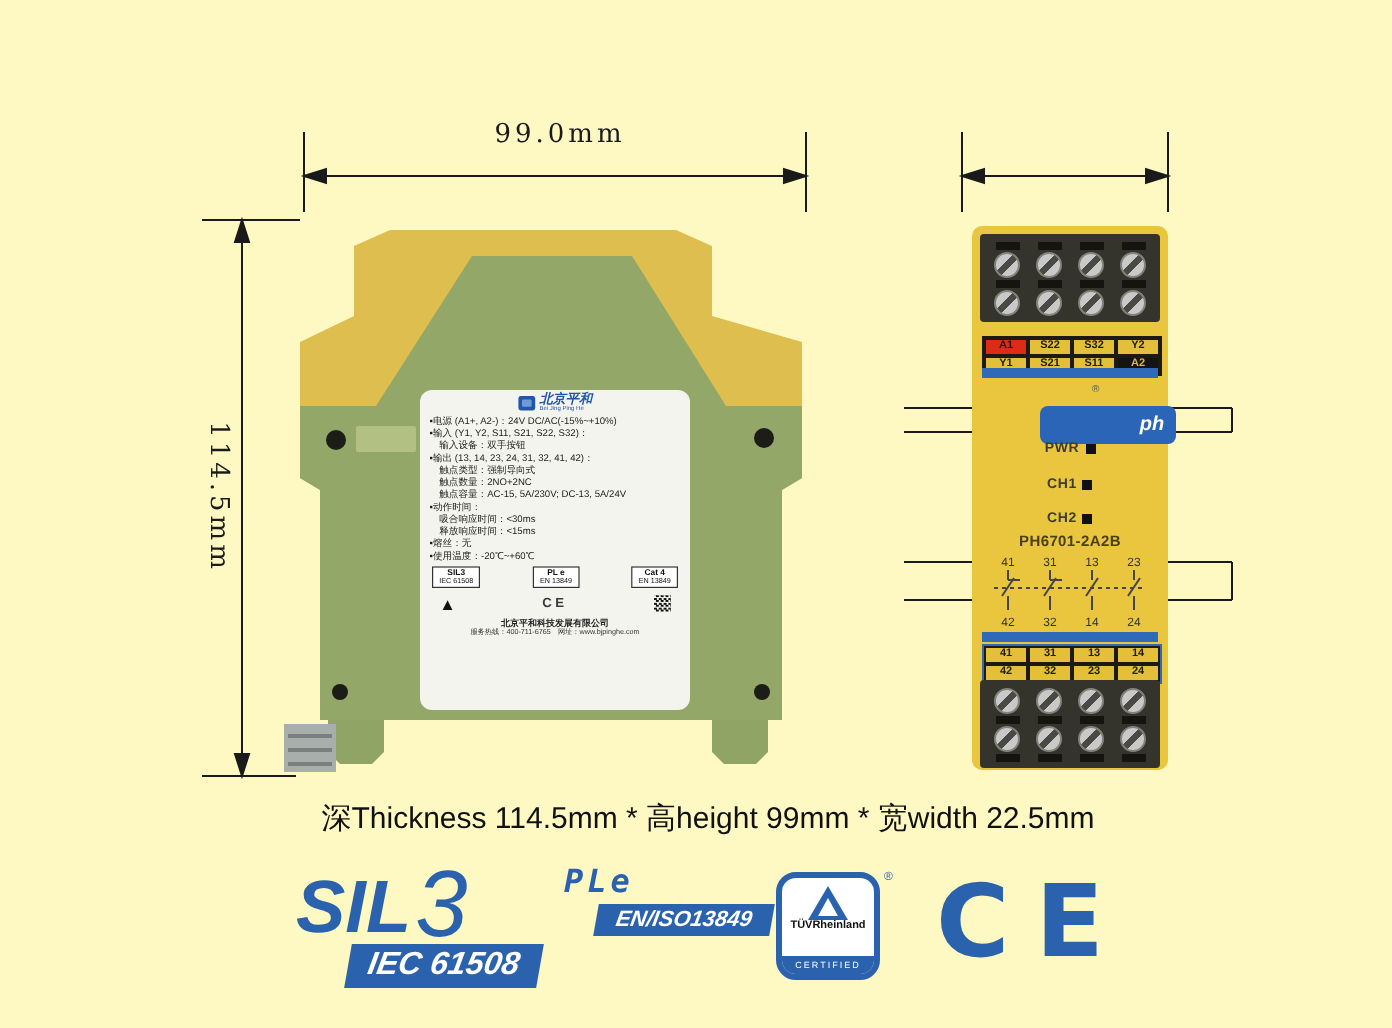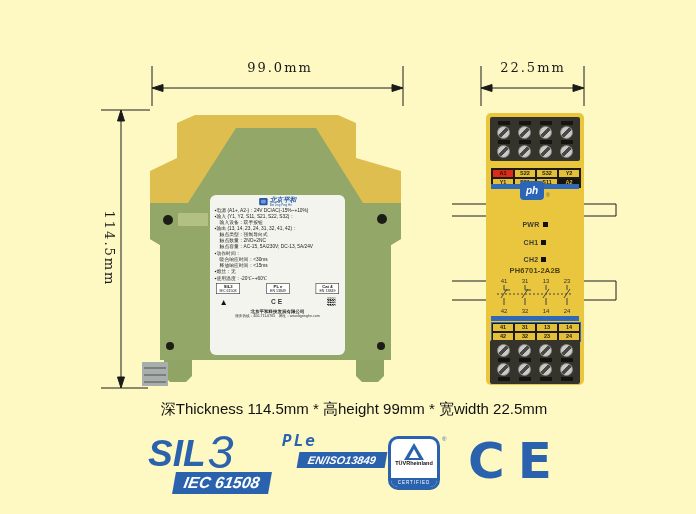--- a/index.html
+++ b/index.html
@@ -114,21 +114,20 @@
       <line x1="584" y1="204" x2="616" y2="204"></line>
       <line x1="584" y1="216" x2="616" y2="216"></line>
       <line x1="616" y1="204" x2="616" y2="216"></line>
       <line x1="584" y1="281" x2="616" y2="281"></line>
       <line x1="584" y1="300" x2="616" y2="300"></line>
       <line x1="616" y1="281" x2="616" y2="300"></line>
     </g>
   </svg>
 
   <div class="abs dim-text" style="left:210px;top:60px;width:140px;">99.0mm</div>
-  <div class="abs dim-text" style="left:478px;top:60px;width:110px;">22.5mm</div>
   <div class="abs dim-text" style="left:62px;top:241px;width:94px;transform:rotate(90deg);">114.5mm</div>
 
   <div class="abs" style="left:140px;top:96px;width:268px;height:300px;">
     <svg width="268" height="300" viewBox="0 0 268 300">
 
       <polygon fill="#ddbe4e" points="55,19 198,19 216,27 216,62 261,75 261,143 251,149 251,264 20,264 20,149 10,143 10,75 37,62 37,27"></polygon>
 
       <polygon fill="#93a768" points="96,32 176,32 223,107 261,107 261,143 251,149 251,264 20,264 20,149 10,143 10,107 48,107"></polygon>
 
       <rect x="38" y="117" width="30" height="13" rx="1" fill="#b3c083"></rect>
@@ -231,21 +230,21 @@
       <div class="tcell">S32</div>
       <div class="tcell">Y2</div>
       <div class="tcell">Y1</div>
       <div class="tcell">S21</div>
       <div class="tcell">S11</div>
       <div class="tcell blk">A2</div>
     </div>
 
     <div class="stripe" style="top:71px;"></div>
 
-    <div class="ph-logo" style="top:68px;">ph</div>
+    <div class="ph-logo" style="top:90px;padding-left:44px;">ph</div>
     <div class="abs ph-reg" style="top:79px;">®</div>
 
     <div class="led-row" style="top:108px;">
       <span class="led-label">PWR</span>
       <span class="led-dot"></span>
     </div>
     <div class="led-row" style="top:126px;">
       <span class="led-label">CH1</span>
       <span class="led-dot"></span>
     </div>

